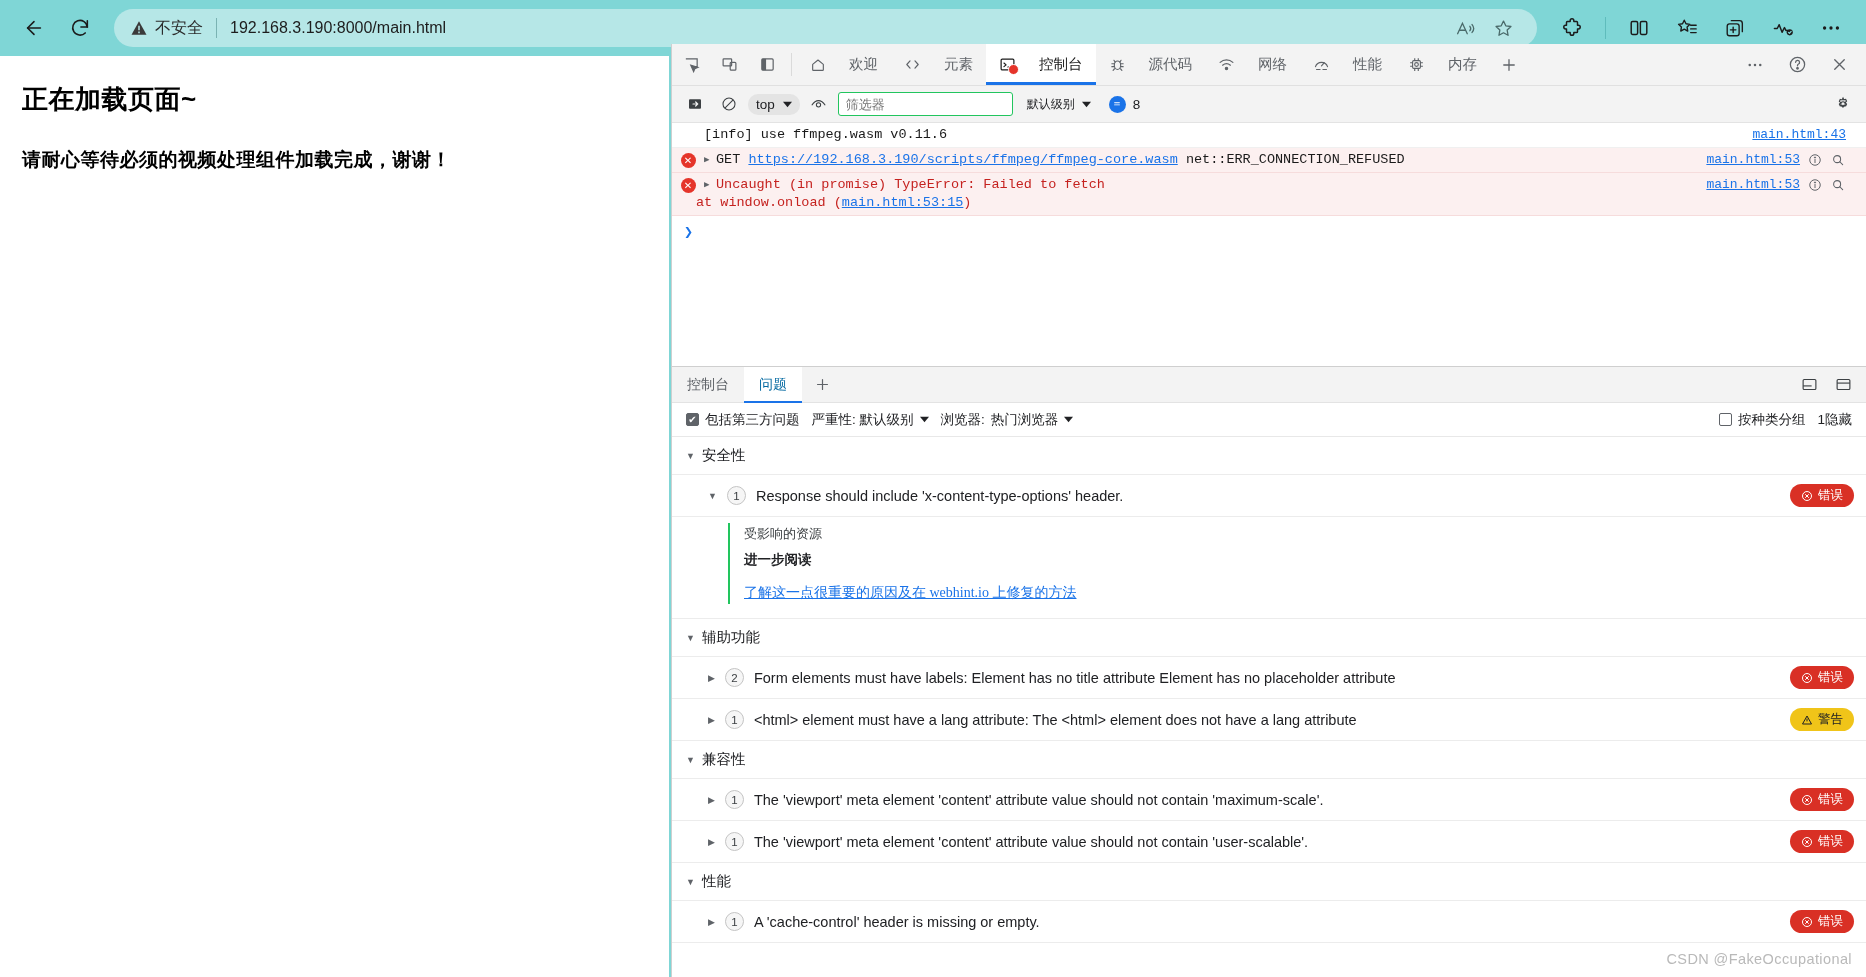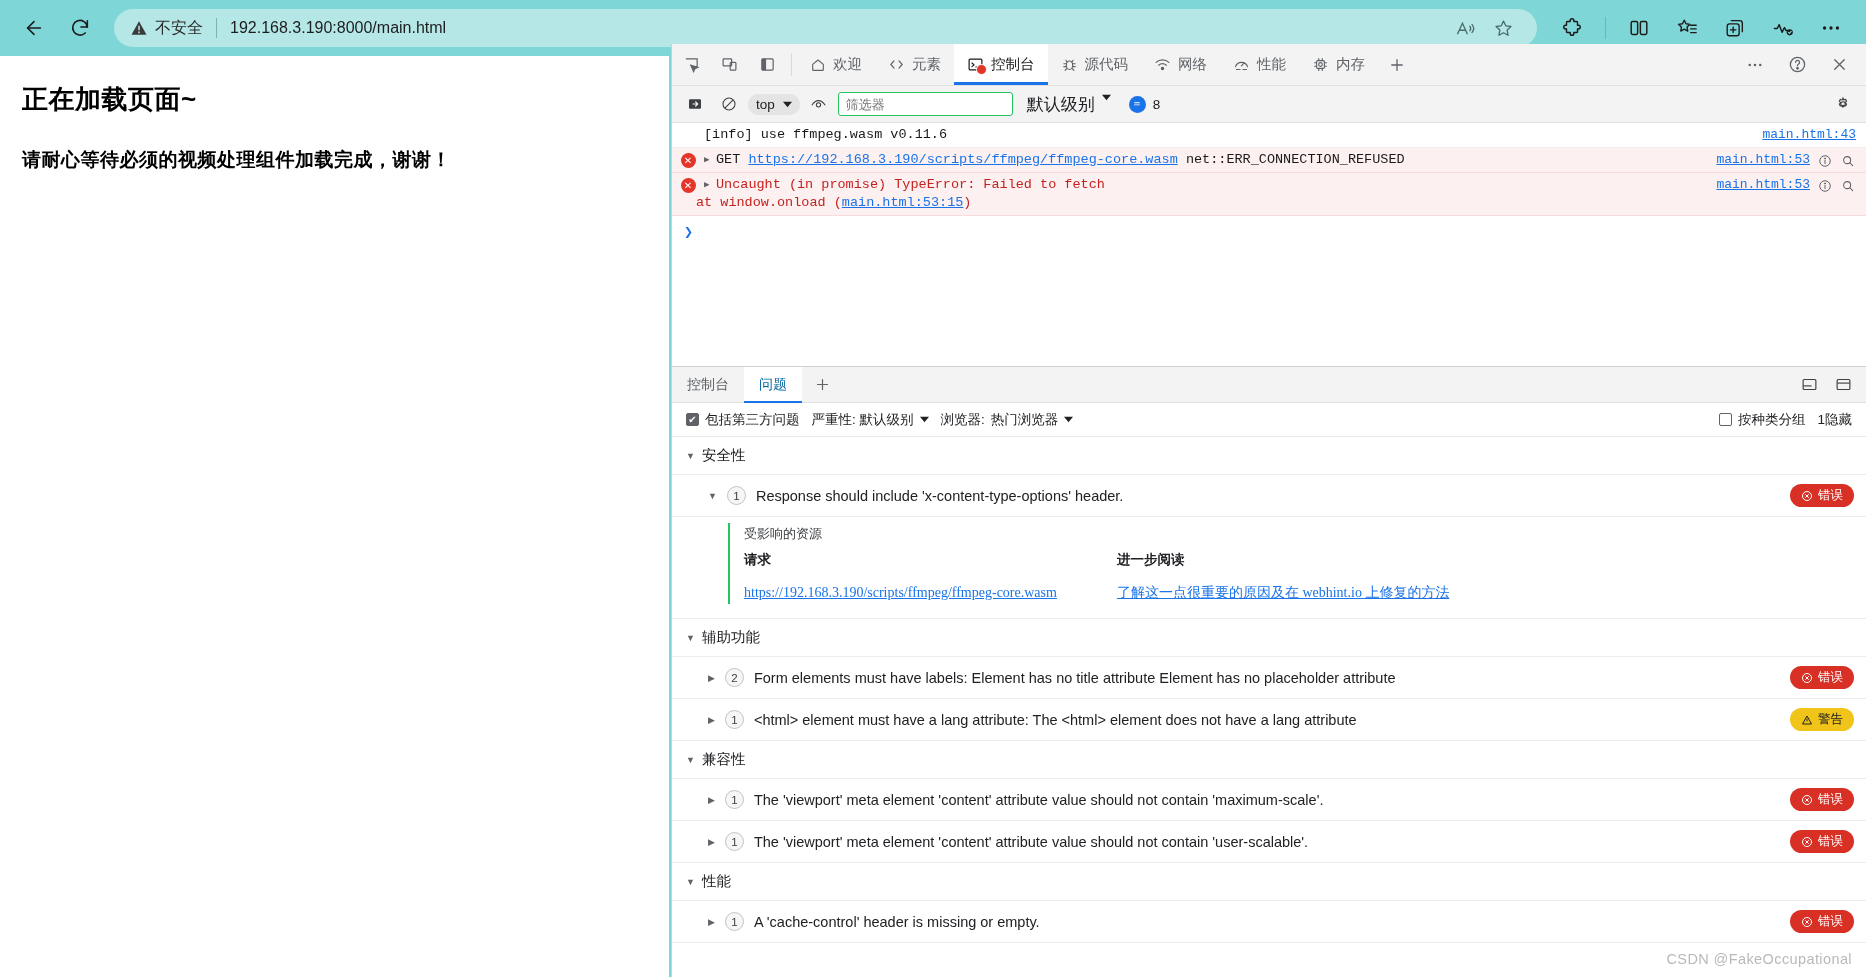--- a/index.html
+++ b/index.html
@@ -92,21 +92,21 @@
     border-bottom: 1px solid #e0e0e0;
     flex: none;
   }
   .dt-icon-btn {
     width: 38px;
     display:flex; align-items:center; justify-content:center;
     color:#5f6368;
   }
   .dt-vsep { width:1px; background:#dadada; margin: 9px 5px; }
   .dt-tab {
-    display:flex; align-items:center; gap:7px;
+    display:flex; align-items:center; gap:23px;
     padding: 0 13px;
     font-size: 14.5px; color: #5f6368;
     position: relative;
     white-space: nowrap;
   }
   .dt-tab.active {
     background: #ffffff;
     color: #1a1a1a;
   }
   .dt-tab.active::after {
@@ -136,21 +136,21 @@
     background:#e4e4e4; border-radius:10px;
     padding: 3px 8px; font-size:13.5px; color:#202124;
   }
   .filter-input {
     width: 175px; height: 24px;
     border:1px solid #22c55e; border-radius:3px;
     background:#fff; font-size:13px; color:#5f6368;
     padding: 0 7px; outline:none;
     font-family:"Liberation Sans", sans-serif;
   }
-  .level-sel { display:flex;align-items:flex-start;gap:7px;font-size:17px;color:#202124;margin-left:10px;}
+  .level-sel { display:flex;align-items:center;gap:7px;font-size:12px;color:#202124;margin-left:10px;}
   .msg-count { display:flex;align-items:center;gap:7px;margin-left:14px;font-size:13.5px;color:#202124;}
   .badge-info {
     width:17px;height:17px;border-radius:50%;background:#1a73e8;
     display:flex;align-items:center;justify-content:center;
     color:#fff;font-size:10px;
   }
   .ct-spacer { margin-left:auto; }
 
   
   .con-body { background:#fff; flex:none; height: 243px; overflow:hidden; font-family:"Liberation Mono", monospace; }
@@ -161,21 +161,21 @@
     border-bottom:1px solid #f0f0f0;
     min-height: 25px;
   }
   .con-row.err { background:#fcf0f0; border-bottom:1px solid #f6dcdc;}
   .con-ico-cell { width:32px; flex:none; display:flex;align-items:flex-start;justify-content:center;padding-top:2px;}
   .x-circle { width:15px;height:15px;border-radius:50%;background:#e5342a;display:flex;align-items:center;justify-content:center;color:#fff;font-size:10px;font-family:"Liberation Sans",sans-serif;}
   .con-arrow { width:12px;flex:none;color:#5f6368;font-size:9px;line-height:18px;}
   .con-text { flex:1 1 auto; color:#1a1a1a; padding-right:8px; word-break:break-word;}
   .con-text.errtxt { color:#c5221f; }
   .con-link { color:#1a73e8; text-decoration:underline; }
-  .con-src { flex:none; display:flex;align-items:flex-end;gap:6px;padding-right:10px;}
+  .con-src { flex:none; display:flex;align-items:center;gap:6px;padding-right:20px;}
   .con-src a { color:#1a73e8; text-decoration:underline; font-size:13px;}
   .mini-ico { width:17px;height:17px;display:flex;align-items:center;justify-content:center;color:#5f6368;}
   .con-sub { color:#c5221f; padding-left:24px; font-size:13.5px; line-height:18px;}
   .prompt-row { display:flex;align-items:center;padding:7px 0 0 12px;color:#1a73e8;font-size:15px;}
 
   
   .drawer { border-top:1px solid #cfcfcf; flex:1 1 auto; display:flex;flex-direction:column;min-height:0;}
   .drawer-tabs {
     height:36px;background:#f3f3f3;display:flex;align-items:stretch;border-bottom:1px solid #e3e3e3;flex:none;
   }
@@ -651,24 +651,20 @@
               </svg>
           </span>
           <span>错误</span>
         </span>
       </div>
       <div class="issue-detail">
         <div class="detail-inner">
           <div class="d-label">受影响的资源</div>
           <div class="d-cols">
             <div class="d-col">
-              <div class="d-head">请求</div>
-              <a href="#" class="d-link">https://192.168.3.190/scripts/ffmpeg/ffmpeg-core.wasm</a>
-            </div>
-            <div class="d-col">
               <div class="d-head">进一步阅读</div>
               <a href="#" class="d-link">了解这一点很重要的原因及在 webhint.io 上修复的方法</a>
             </div>
           </div>
         </div>
       </div>
 
       <div class="cat-head">
         <span class="tri">▼</span>
         <span>辅助功能</span>

